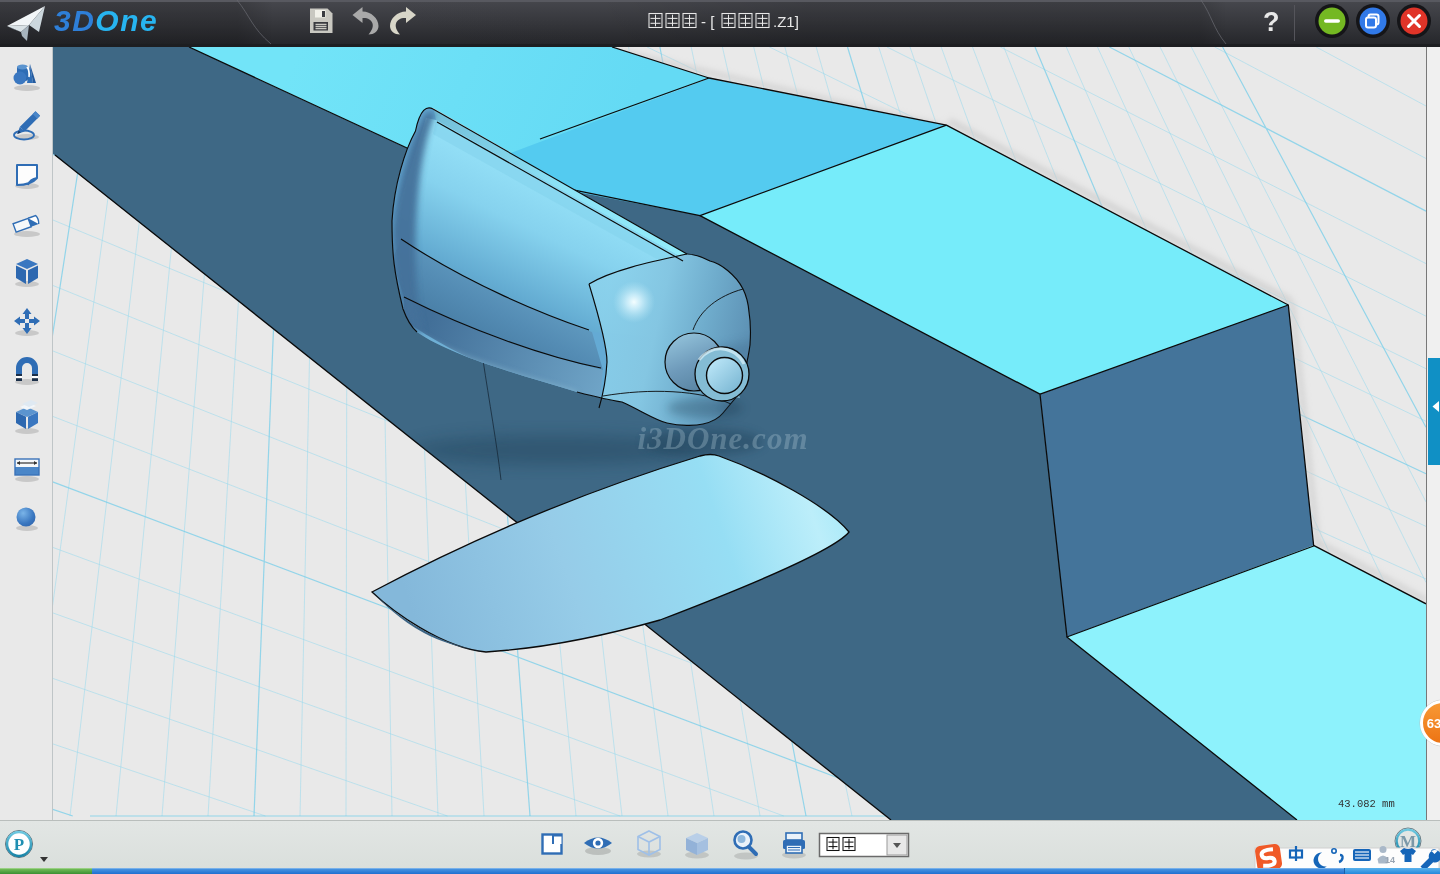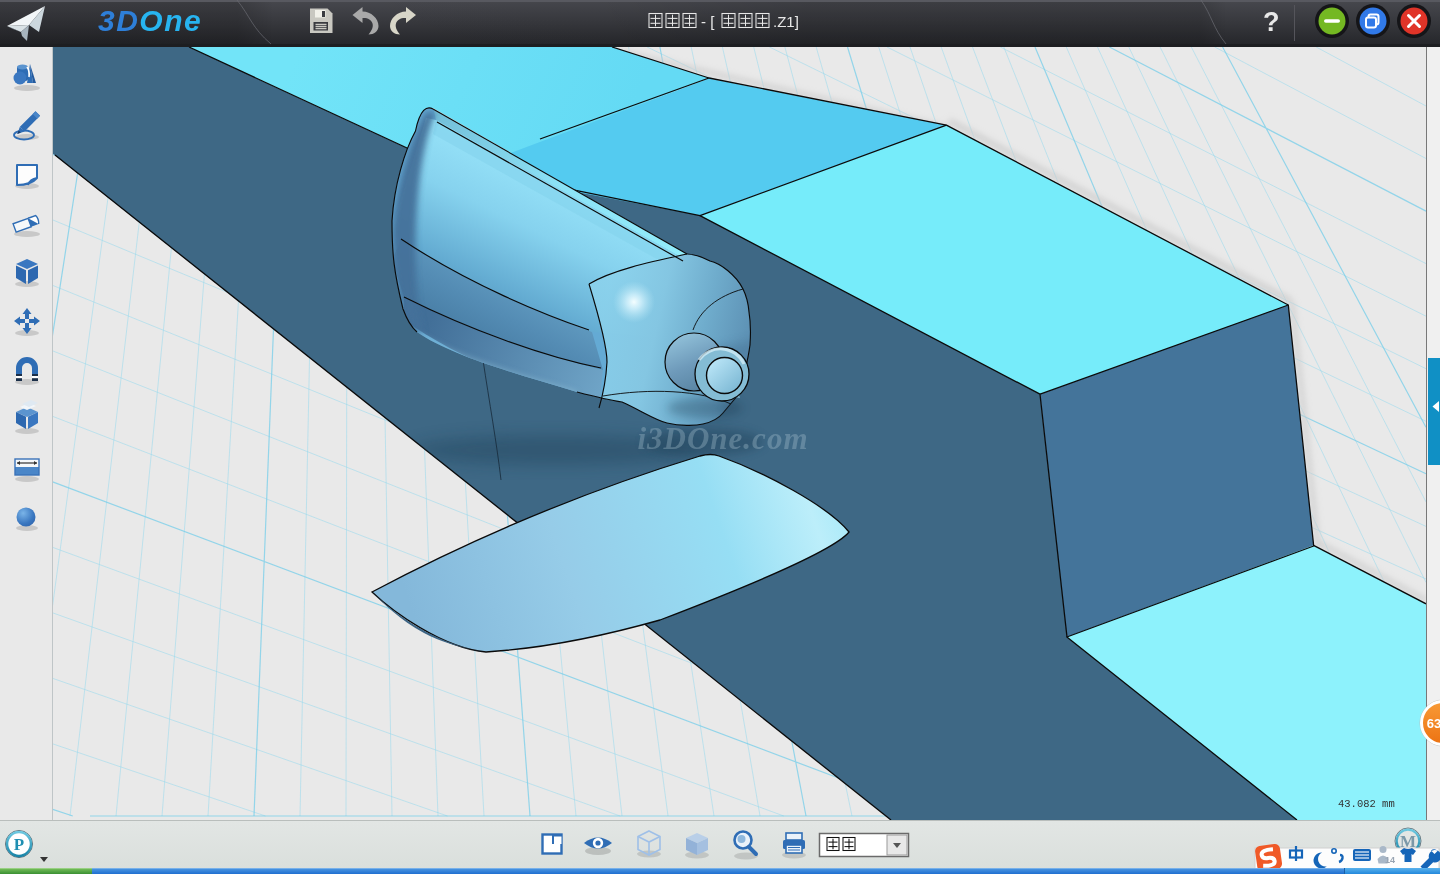--- a/index.html
+++ b/index.html
@@ -279,21 +279,21 @@
 <rect x="1324" y="19.2" width="16" height="3.6" rx="1.8" fill="#fff"></rect>
 <circle cx="1373" cy="21" r="17" fill="#151518"></circle>
 <circle cx="1373" cy="21" r="13.5" fill="#3179e8"></circle>
 <rect x="1368.5" y="14.5" width="10" height="10" rx="2" fill="none" stroke="#fff" stroke-width="2"></rect>
 <rect x="1366" y="17.5" width="10" height="10" rx="2" fill="#3179e8" stroke="#fff" stroke-width="2"></rect>
 <circle cx="1414" cy="21" r="17" fill="#151518"></circle>
 <circle cx="1414" cy="21" r="13.5" fill="#e03428"></circle>
 <path d="M1408.5,15.5 L1419.5,26.5 M1419.5,15.5 L1408.5,26.5" stroke="#fff" stroke-width="3" stroke-linecap="round"></path>
 </g>
 </svg>
-<div class="abs" style="left:54px;top:4px;font-size:30px;font-weight:bold;font-style:italic;letter-spacing:1.5px;margin-left:44px;"><span style="color:#2e7fd8">3D</span><span style="color:#27b4f0">One</span></div>
+<div class="abs" style="left:54px;top:4px;font-size:30px;font-weight:bold;font-style:italic;letter-spacing:1.5px;"><span style="color:#2e7fd8">3D</span><span style="color:#27b4f0">One</span></div>
 </div>
 
 <div id="leftbar">
 <svg width="52" height="773" viewBox="0 0 52 773">
 
 <defs>
 <radialGradient id="lsph" cx="0.35" cy="0.3" r="0.9">
 <stop offset="0" stop-color="#7ab4e8"></stop>
           <stop offset="0.6" stop-color="#3a77c0"></stop>
           <stop offset="1" stop-color="#2a5fa8"></stop>

